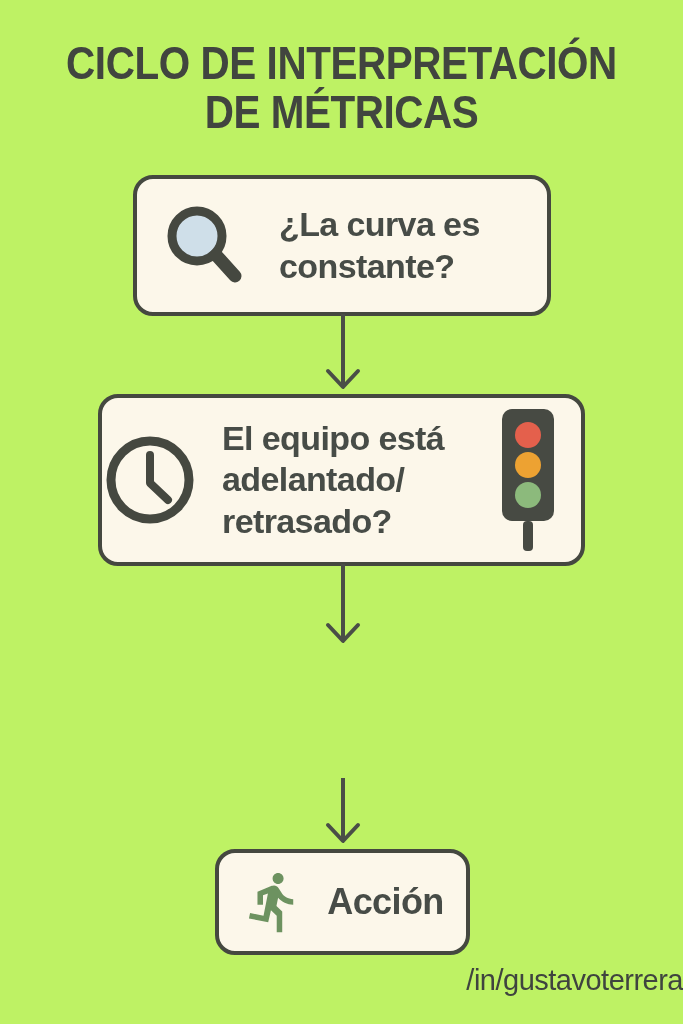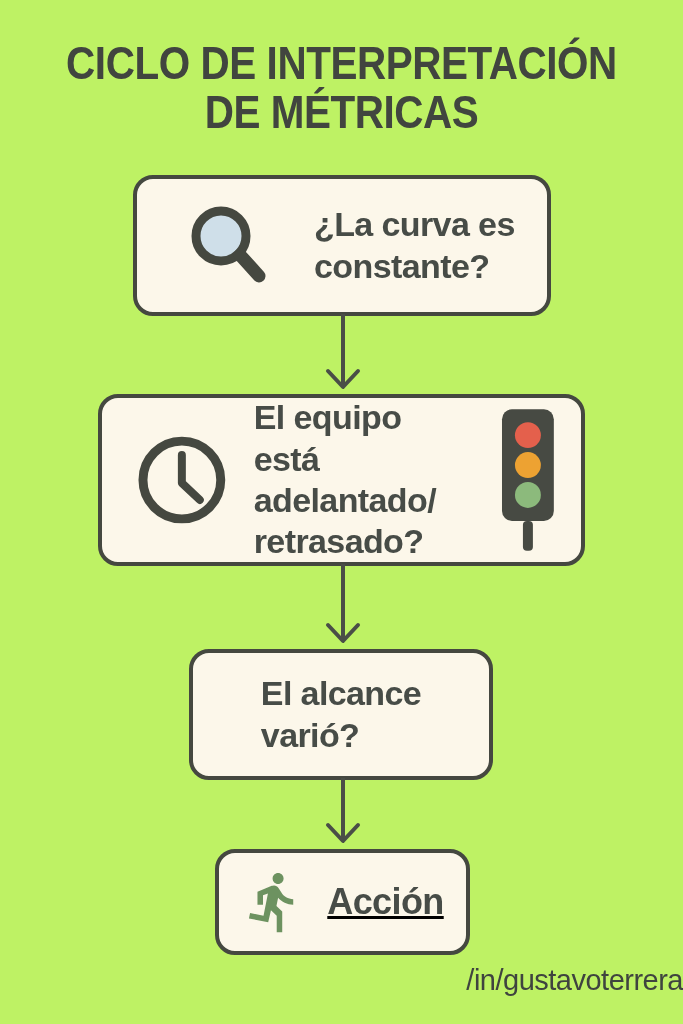--- a/index.html
+++ b/index.html
@@ -35,24 +35,24 @@
   }
   .node-label{
     margin:0;
     font-weight:bold;
     font-size:34px;
     line-height:1.22;
     letter-spacing:-0.6px;
     color:#474c47;
     white-space:pre-line;
   }
-  .node-1{left:133px;top:175px;width:418px;height:141px;padding-left:46px;gap:39px;}
-  .node-2{left:98px;top:394px;width:487px;height:172px;padding-left:32px;padding-right:24px;gap:24px;}
+  .node-1{left:133px;top:175px;width:418px;height:141px;padding-left:22px;gap:28px;}
+  .node-2{left:98px;top:394px;width:487px;height:172px;padding-right:24px;gap:24px;}
   .node-3{left:189px;top:649px;width:304px;height:131px;justify-content:center;}
-  .node-4{left:215px;top:849px;width:255px;height:106px;justify-content:center;gap:20px;text-decoration:underline;}
+  .node-4{left:215px;top:849px;width:255px;height:106px;justify-content:center;gap:20px;}
   .node-4 .node-label{font-size:36px;}
   .traffic-light{margin-left:auto;}
   .arrow{position:absolute;left:321px;}
   .footer-handle{
     position:absolute;
     top:964px;left:0;width:683px;
     margin:0;
     text-align:right;
     font-size:29px;
     letter-spacing:-0.5px;
@@ -96,24 +96,20 @@
       <circle cx="29" cy="88" r="13" fill="#8cba7c"></circle>
       <rect x="24" y="114" width="10" height="30" rx="4" fill="#474a43"></rect>
     </svg>
   </section>
 
   <svg class="arrow" style="top:564px" width="44" height="82" viewBox="0 0 44 82">
     <line x1="22" y1="0" x2="22" y2="76" stroke="#4a4e47" stroke-width="4"></line>
     <polyline points="7,61 22,77 37,61" fill="none" stroke="#4a4e47" stroke-width="4" stroke-linecap="round" stroke-linejoin="round"></polyline>
   </svg>
 
-  <section class="node node-3">
-    <p class="node-label">El alcance
-varió?</p>
-  </section>
 
   <svg class="arrow" style="top:778px" width="44" height="68" viewBox="0 0 44 68">
     <line x1="22" y1="0" x2="22" y2="62" stroke="#4a4e47" stroke-width="4"></line>
     <polyline points="7,47 22,63 37,47" fill="none" stroke="#4a4e47" stroke-width="4" stroke-linecap="round" stroke-linejoin="round"></polyline>
   </svg>
 
   <section class="node node-4">
     <svg width="66" height="66" viewBox="0 0 24 24">
       <path fill="#6d9260" d="M13.49 5.48c1.1 0 2-.9 2-2s-.9-2-2-2-2 .9-2 2 .9 2 2 2zm-3.6 13.9l1-4.4 2.1 2v6h2v-7.5l-2.1-2 .6-3c1.3 1.5 3.3 2.5 5.5 2.5v-2c-1.9 0-3.5-1-4.3-2.4l-1-1.6c-.4-.6-1-1-1.7-1-.3 0-.5.1-.8.1l-5.2 2.2v4.7h2v-3.4l1.8-.7-1.6 8.1-4.9-1-.4 2 7 1.4z"></path>
     </svg>

